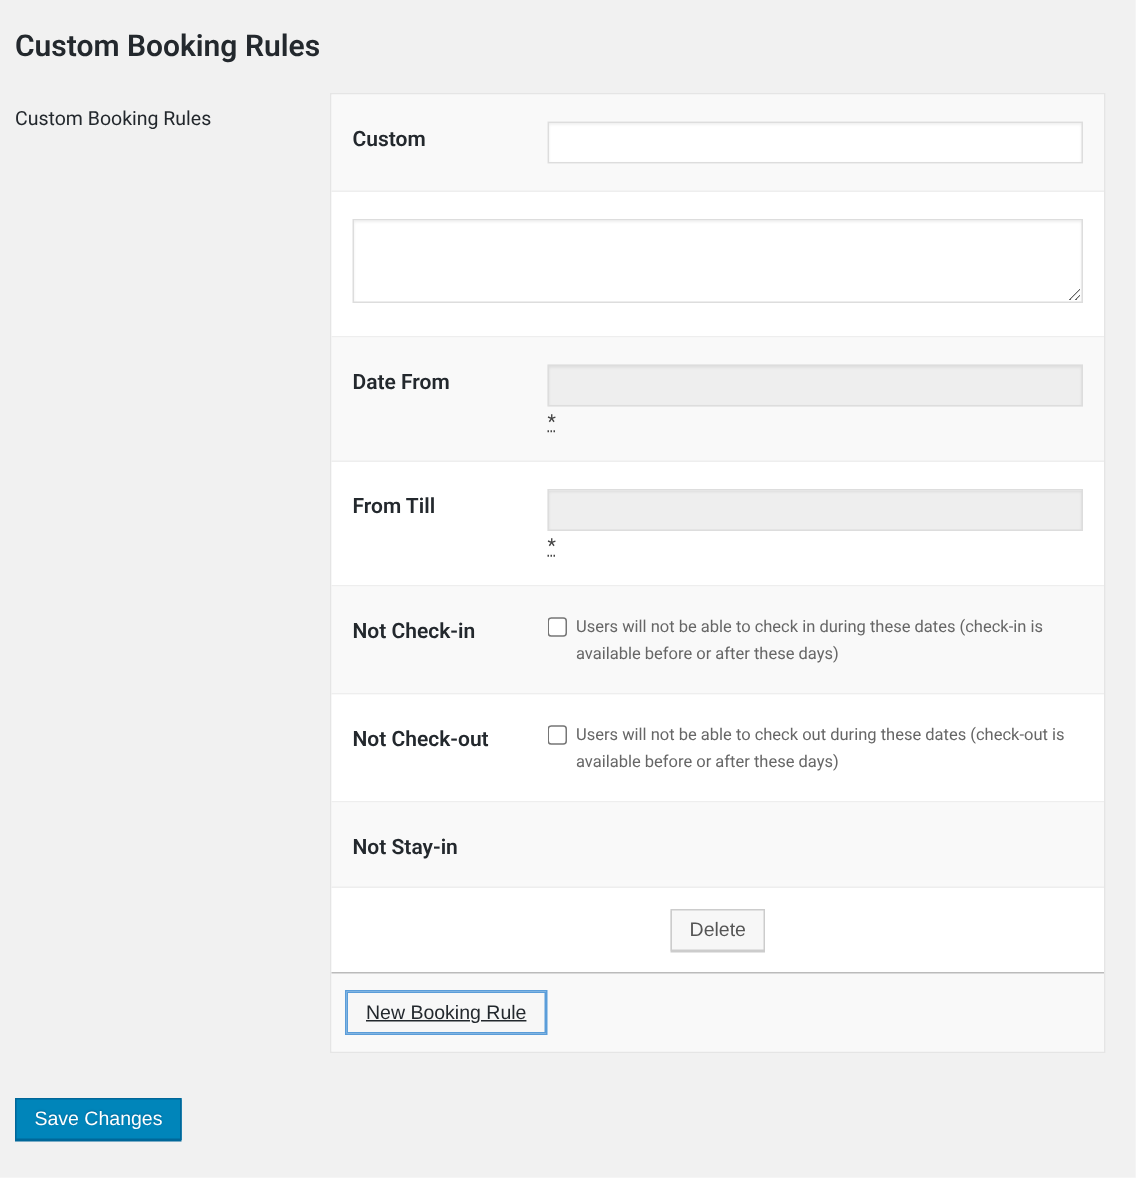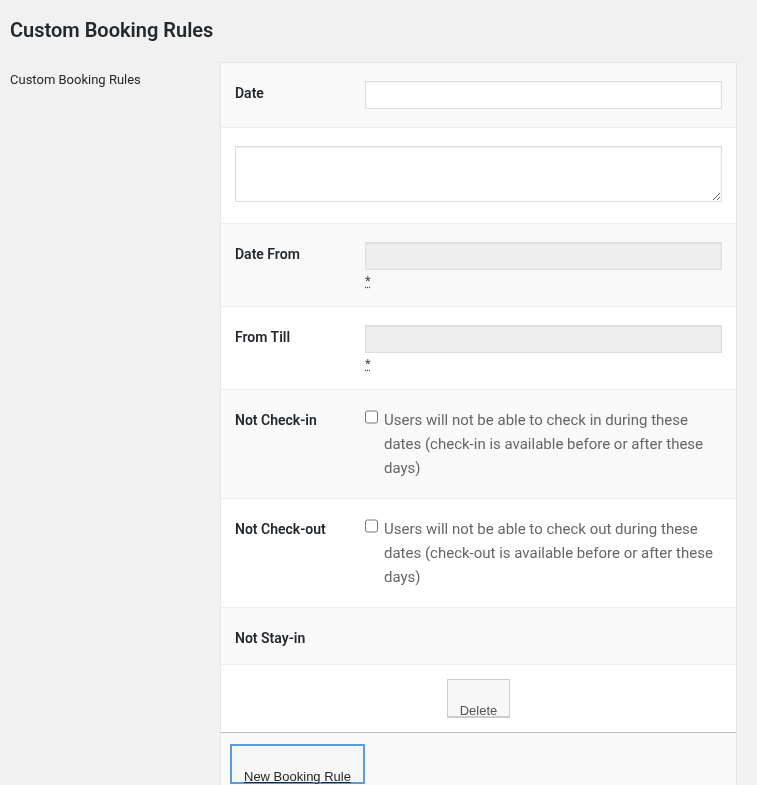--- a/index.html
+++ b/index.html
@@ -103,34 +103,34 @@
     }
     .checkbox-line input[type="checkbox"] {
       width: 16px;
       height: 16px;
       margin-top: 1px;
       border: 1px solid #b4b9be;
       background: #ffffff;
     }
     .checkbox-desc {
       color: #666666;
-      font-size: 15px;
+      font-size: 11px;
       line-height: 1.6;
     }
     .delete-row {
       text-align: center;
       padding: 14px;
       background: #ffffff;
     }
     .btn {
       display: inline-block;
       font-size: 13px;
       line-height: 26px;
       height: 28px;
-      padding: 18px 12px;
+      padding: 0 12px;
       cursor: pointer;
       border-radius: 0;
       white-space: nowrap;
     }
     .btn-secondary {
       background: #f7f7f7;
       border: 1px solid #cccccc;
       color: #555555;
       box-shadow: 0 1px 0 #cccccc;
     }
@@ -163,21 +163,21 @@
 
 <div class="wrap">
   <h2 class="page-title">Custom Booking Rules</h2>
 
   <div class="outer-row">
     <div class="outer-label">Custom Booking Rules</div>
 
     <div class="rules-panel">
 
       <div class="field-row shaded">
-        <div class="field-label">Date</div>
+        <div class="field-label">Custom</div>
         <div class="field-control">
           <input type="text" class="text-input" value="" style="">
         </div>
       </div>
 
       <div class="field-row">
         <div class="field-control">
           <textarea class="textarea-input" style=""></textarea>
         </div>
       </div>

